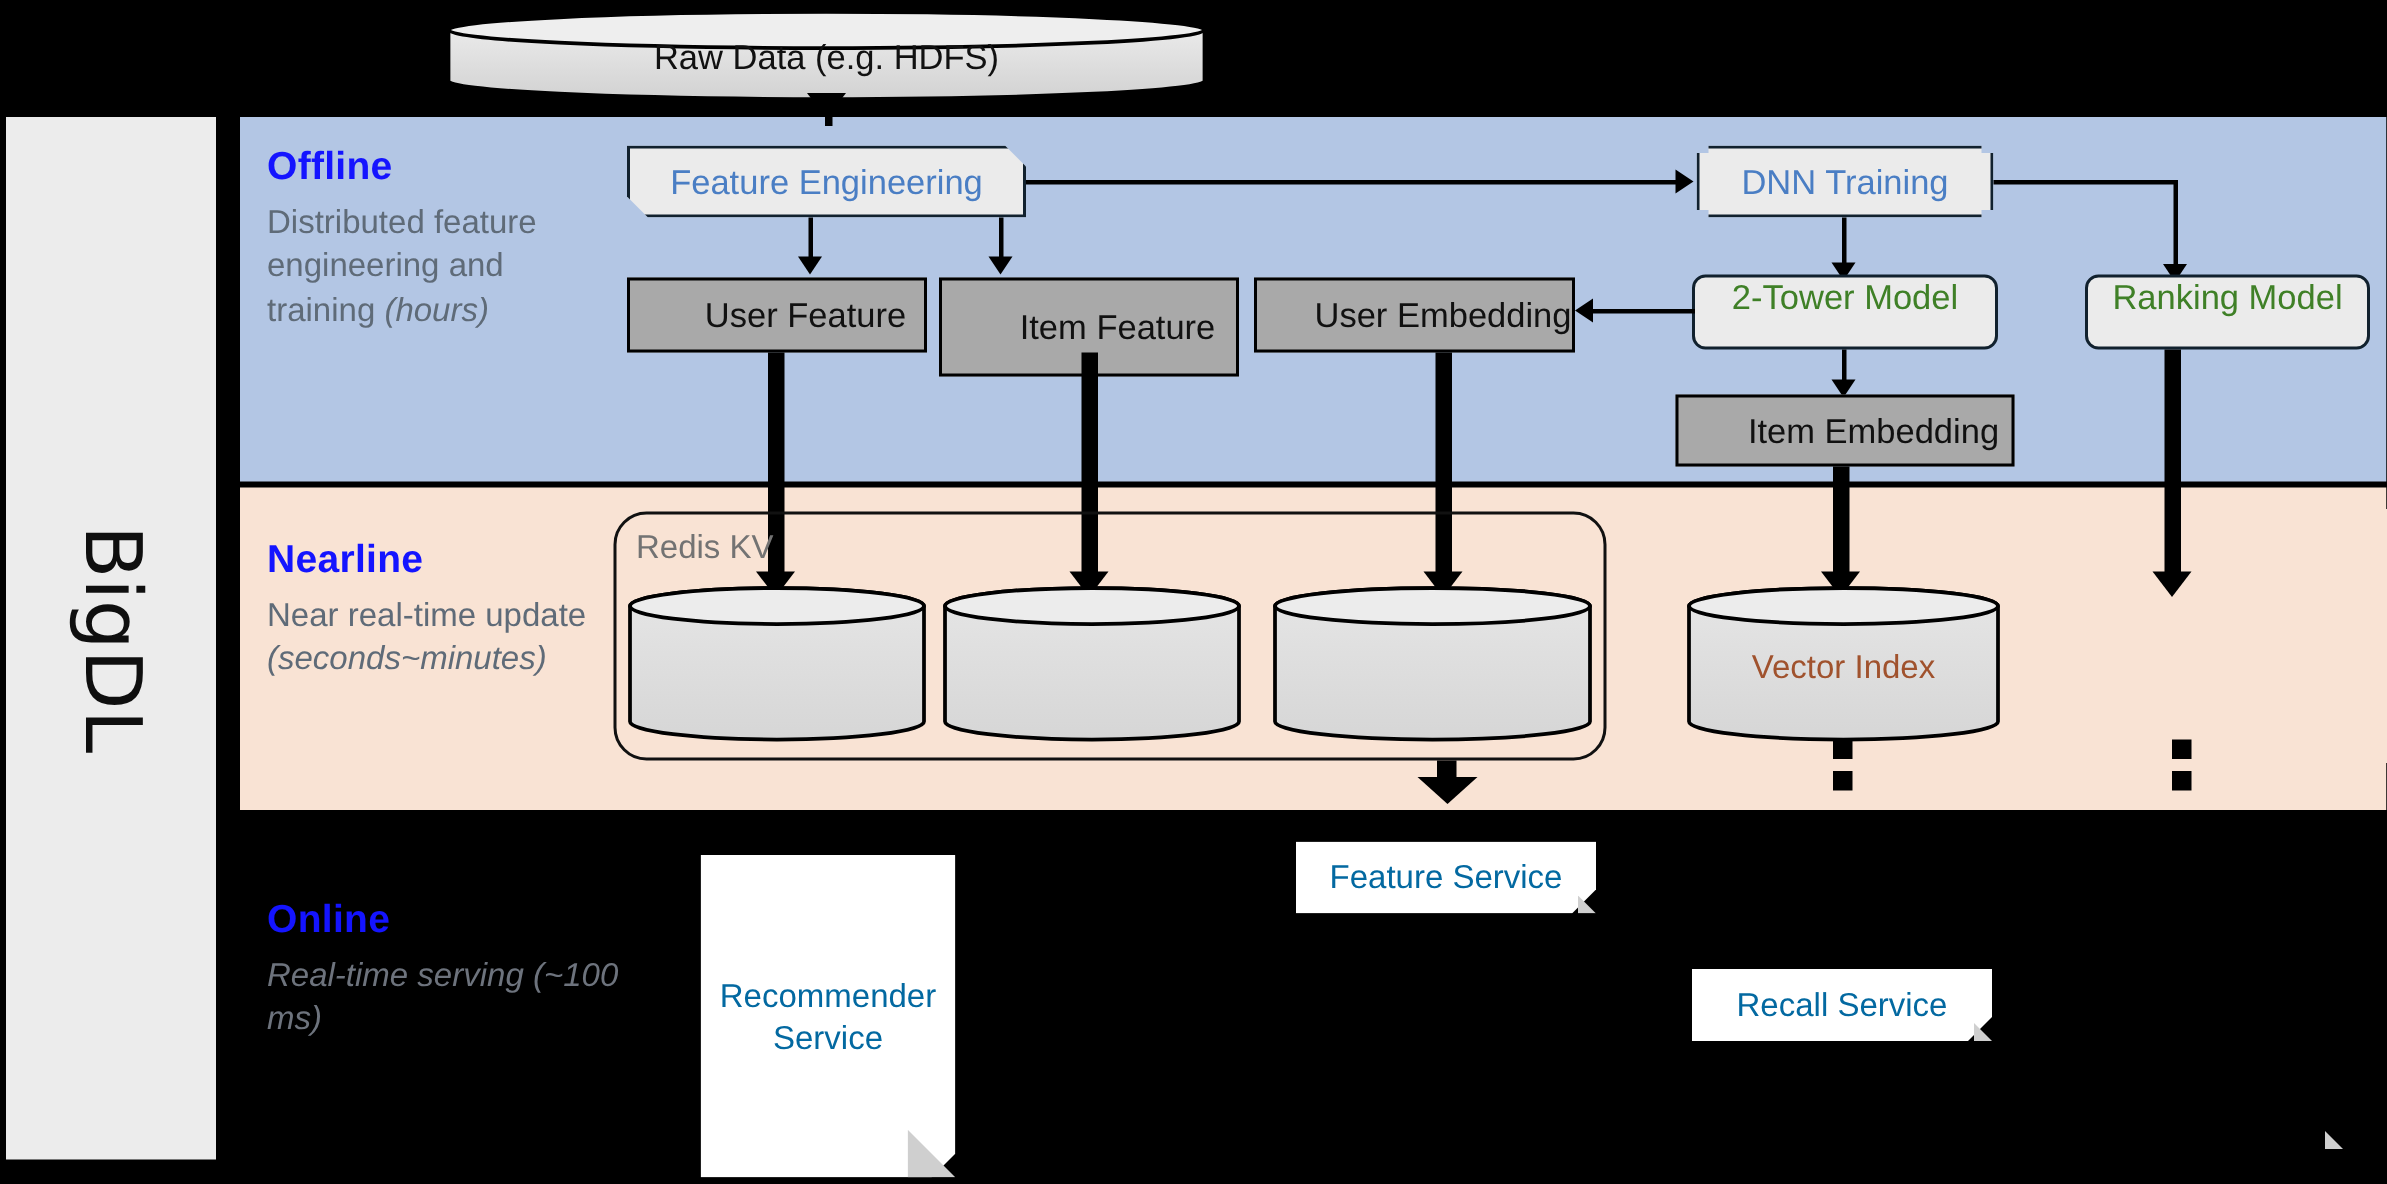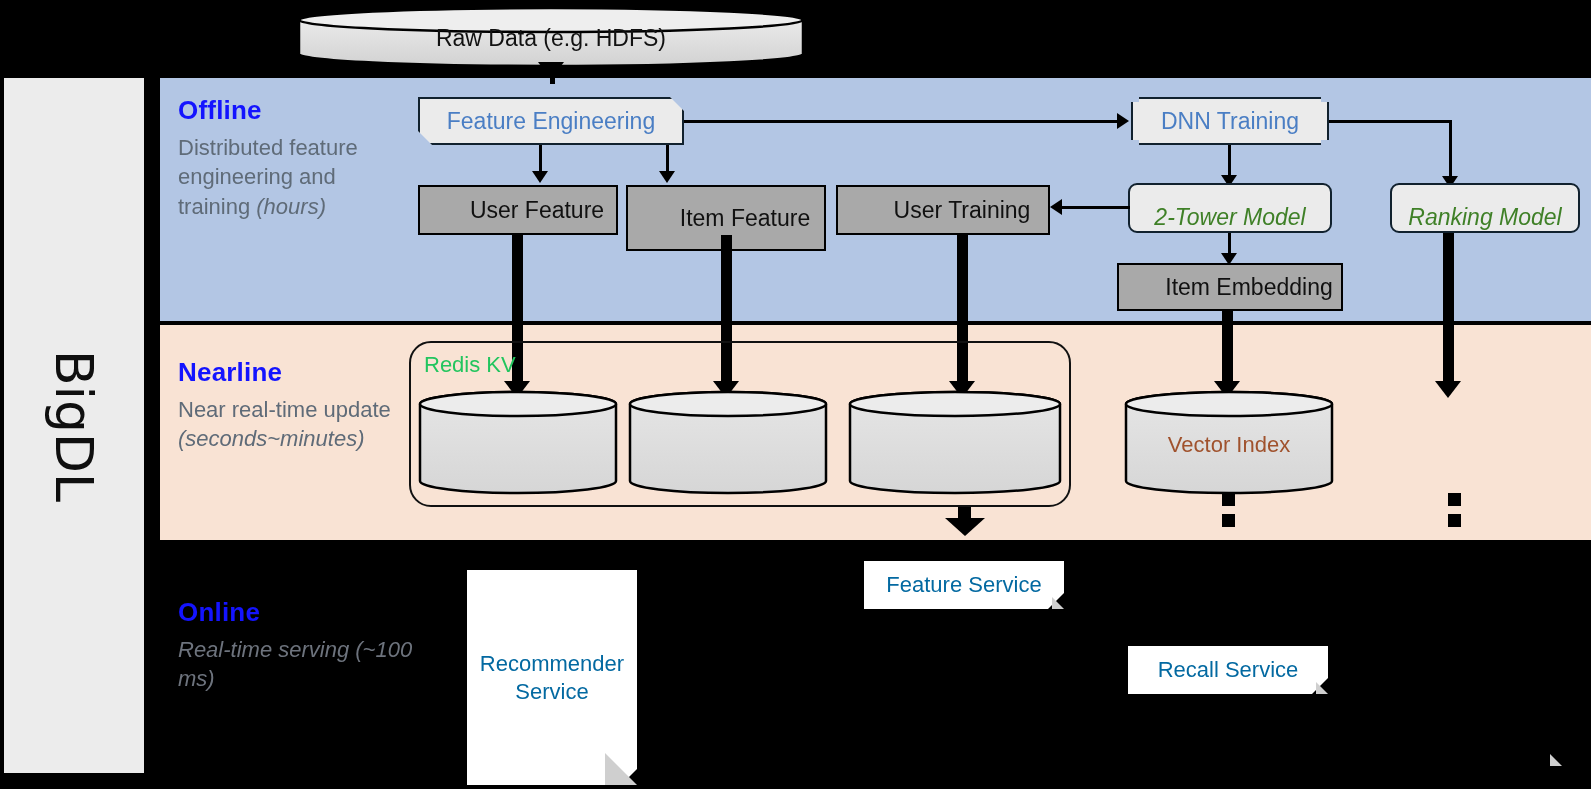--- a/index.html
+++ b/index.html
@@ -25,42 +25,42 @@
   .band-sub i{font-style:italic;}
   .txt-offline{left:178px;top:95px;width:230px;}
   .txt-nearline{left:178px;top:357px;width:250px;}
   .txt-online{left:178px;top:597px;width:250px;}
   .txt-online .band-sub{color:#6d737d;font-style:italic;}
 
   
   .gray-box{background:#a9a9a9;border:2.5px solid #000;display:flex;align-items:center;
             justify-content:center;font-size:23px;color:#111;box-sizing:border-box;padding-left:38px;}
   .rounded-model{background:#ebebeb;border:2.5px solid #11212e;border-radius:9px;
-                 display:flex;align-items:flex-end;justify-content:center;
-                 font-size:23px;color:#3f8027;box-sizing:border-box;font-style:italic;}
+                 display:flex;align-items:flex-start;justify-content:center;
+                 font-size:23px;color:#3f8027;box-sizing:border-box;}
 
   
   .doc-shape{background:#ebebeb;border:2.5px solid #11212e;display:flex;align-items:center;
              justify-content:center;font-size:23px;color:#4a7ec4;box-sizing:border-box;
              clip-path:polygon(0 0, calc(100% - 14px) 0, 100% 14px, 100% 100%, 14px 100%, 0 calc(100% - 14px));}
   
   .card-shape{background:#ebebeb;border:2.5px solid #11212e;display:flex;align-items:center;
               justify-content:center;font-size:23px;color:#4a7ec4;box-sizing:border-box;
               clip-path:polygon(8px 0,calc(100% - 8px) 0,calc(100% - 8px) 5px,100% 5px,100% calc(100% - 5px),
                         calc(100% - 8px) calc(100% - 5px),calc(100% - 8px) 100%,8px 100%,8px calc(100% - 5px),
                         0 calc(100% - 5px),0 5px,8px 5px);}
 
   
   .cyl{position:absolute;}
   .cyl svg{display:block;}
   .cyl-label{position:absolute;left:0;width:100%;text-align:center;font-size:22px;color:#a0522d;}
 
   
   .redis-box{border:2.5px solid #111;border-radius:22px;box-sizing:border-box;background:transparent;}
-  .redis-label{left:424px;top:352px;font-size:22px;color:#22c55e;}
+  .redis-label{left:424px;top:352px;font-size:22px;color:#737373;}
 
   
   .svc{background:#fff;display:flex;align-items:center;justify-content:center;text-align:center;
        font-size:22px;color:#0369a1;box-sizing:border-box;line-height:1.25;
        clip-path:polygon(0 0,100% 0,100% calc(100% - 16px),calc(100% - 16px) 100%,0 100%);}
   .svc-fold{position:absolute;background:#cfcfcf;
             clip-path:polygon(0 0,100% 100%,0 100%);}
 
   
   .ln{position:absolute;background:#000;}
@@ -139,21 +139,21 @@
   <div class="ln" style="left:1449px;top:120px;width:2.5px;height:58px;"></div>
   <div class="arrow-dn" style="left:1442px;top:176px;"></div>
 
   <div class="abs gray-box" style="left:418px;top:185px;width:200px;height:50px;">
     <span>User Feature</span>
     </div>
   <div class="abs gray-box" style="left:626px;top:185px;width:200px;height:66px;">
     <span>Item Feature</span>
     </div>
   <div class="abs gray-box" style="left:836px;top:185px;width:214px;height:50px;">
-    <span>User Training</span>
+    <span>User Embedding</span>
     </div>
 
   <div class="abs rounded-model" style="left:1128px;top:183px;width:204px;height:50px;">
     <span>2-Tower Model</span>
     </div>
   <div class="abs rounded-model" style="left:1354px;top:183px;width:190px;height:50px;margin-left:36px;">
     <span>Ranking Model</span>
     </div>
 
   <div class="ln" style="left:1062px;top:206px;width:68px;height:2.5px;"></div>

